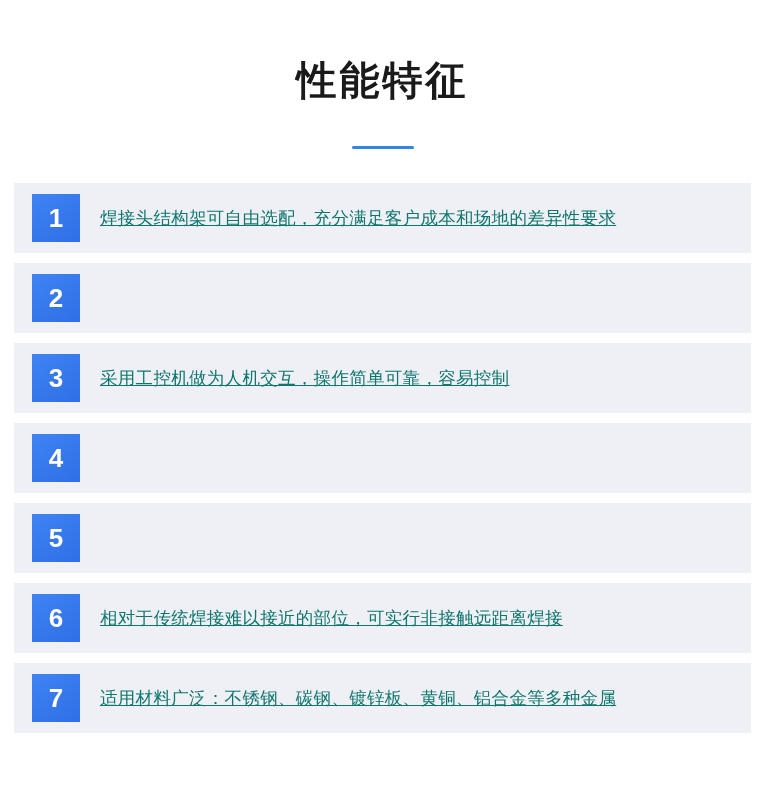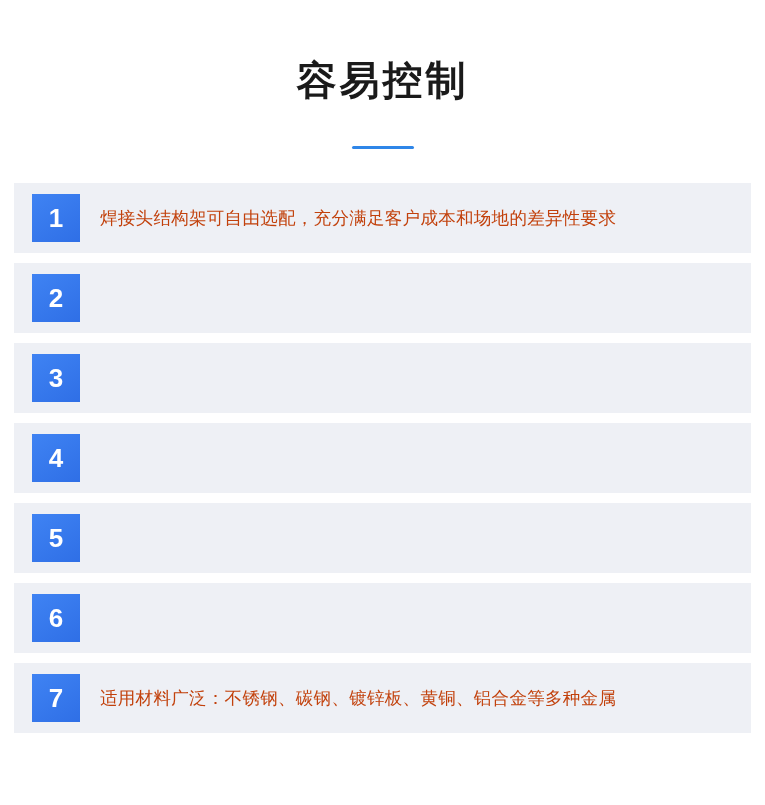--- a/index.html
+++ b/index.html
@@ -61,60 +61,63 @@
     font-size: 26px;
     font-weight: bold;
     display: flex;
     align-items: center;
     justify-content: center;
     line-height: 1;
   }
   .feature-text {
     margin-left: 20px;
     font-size: 17.5px;
-    color: #c2410c;
+    color: #0f766e;
     letter-spacing: 0.3px;
     line-height: 1.4;
+    text-decoration: underline;
   }
 </style>
 </head>
 <body>
 
 <div class="page">
 
   <div class="header">
-    <h1 class="page-title">容易控制</h1>
+    <h1 class="page-title">性能特征</h1>
     <div class="title-rule"></div>
   </div>
 
   <div class="feature-list">
 
     <div class="feature-row">
       <div class="badge">1</div>
       <div class="feature-text">焊接头结构架可自由选配，充分满足客户成本和场地的差异性要求</div>
     </div>
 
     <div class="feature-row">
       <div class="badge">2</div>
     </div>
 
     <div class="feature-row">
       <div class="badge">3</div>
+      <div class="feature-text">采用工控机做为人机交互，操作简单可靠，容易控制</div>
     </div>
 
     <div class="feature-row">
       <div class="badge">4</div>
     </div>
 
     <div class="feature-row">
       <div class="badge">5</div>
     </div>
 
     <div class="feature-row">
       <div class="badge">6</div>
+      <div class="feature-text">相对于传统焊接难以接近的部位，可实行非接触远距离焊接</div>
     </div>
 
     <div class="feature-row">
       <div class="badge">7</div>
       <div class="feature-text">适用材料广泛：不锈钢、碳钢、镀锌板、黄铜、铝合金等多种金属</div>
     </div>
 
   </div>
 </div>
 

